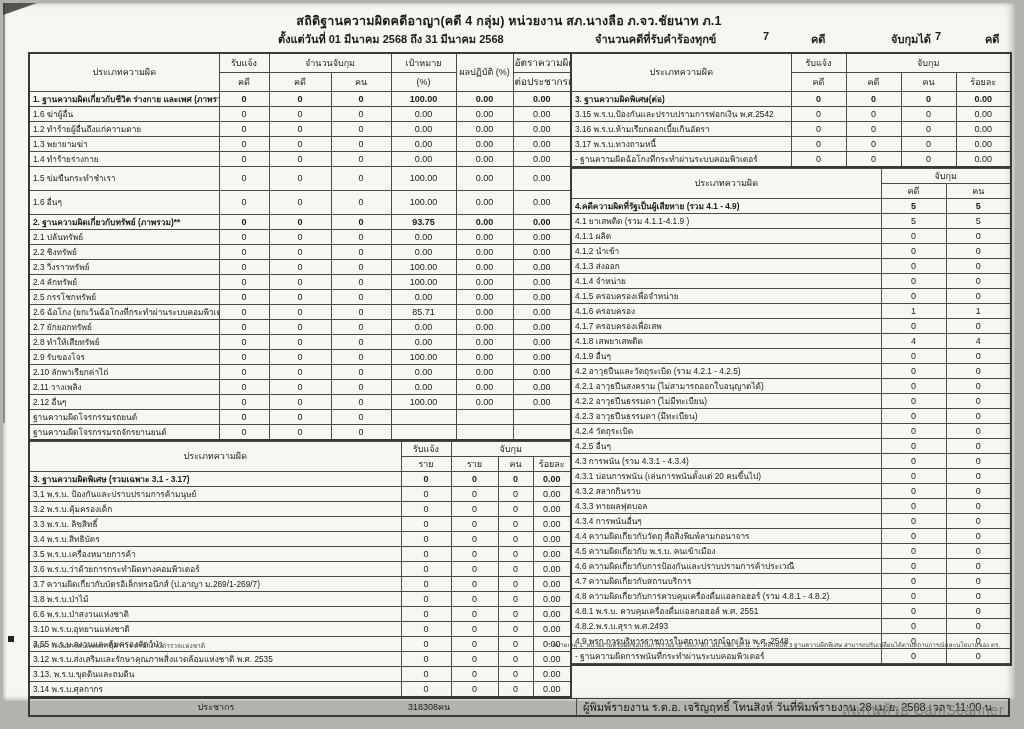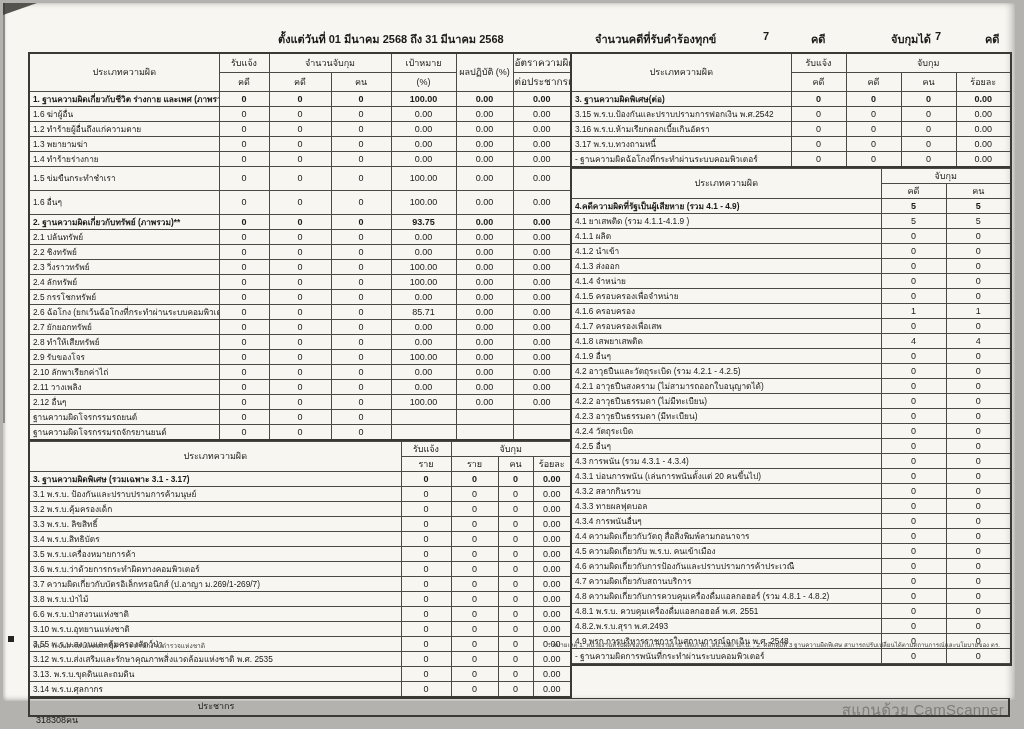--- a/index.html
+++ b/index.html
@@ -48,40 +48,41 @@
   .t-left-bottom{width:542px;height:254px;border-top:none;}
   .t-right-top{width:440px;height:115px;}
   .t-right-bottom{width:440px;height:497px;border-top:none;}
   .t-left-top thead tr{height:19px;}
   .t-left-bottom thead tr,.t-right-bottom thead tr{height:14px;}
   .t-right-top thead tr{height:19px;}
   .s1 tr:nth-child(6),.s1 tr:nth-child(7){height:24px;}
   .rate-th{font-size:10px;}
   .bottom-row{
     display:flex;width:978px;height:16px;border:2px solid #3a3934;border-top:1px solid #3a3934;
-    font-size:9px;flex-direction:column;
+    font-size:9px;align-items:center;
   }
   .bottom-row .c1{width:372px;text-align:center;}
   .bottom-row .c2{width:168px;text-align:left;padding-left:6px;}
   .bottom-row .c3{flex:1;border-left:1px solid #4c4a44;height:100%;display:flex;align-items:center;padding-left:6px;font-size:11px;white-space:nowrap;overflow:hidden;}
   .src-note{position:absolute;left:30px;top:637px;font-size:6.6px;color:#454540;}
   .footnote{position:absolute;left:545px;top:637px;width:460px;font-size:6.2px;color:#454540;white-space:nowrap;overflow:hidden;}
   .black-mark{position:absolute;left:5px;top:633px;width:6px;height:6px;background:#26251f;}
   .left-edge{position:absolute;left:0;top:0;width:2px;height:420px;background:rgba(50,48,44,.45);}
   .watermark{
     position:absolute;right:20px;bottom:7px;font-size:15px;color:#7e7d77;letter-spacing:.3px;margin-left:12px;
   }
 </style>
 </head>
 <body>
 
 <div class="page">
   <div class="corner-wedge"></div>
   <div class="left-edge"></div>
 
+  <div class="title-line">สถิติฐานความผิดคดีอาญา(คดี 4 กลุ่ม) หน่วยงาน สภ.นางลือ ภ.จว.ชัยนาท ภ.1</div>
   <div class="subhead">
     <span class="date-range">ตั้งแต่วันที่ 01 มีนาคม 2568 ถึง 31 มีนาคม 2568</span>
     <span class="complaints-label">จำนวนคดีที่รับคำร้องทุกข์</span>
     <span class="complaints-value">7</span>
     <span class="complaints-unit">คดี</span>
     <span class="arrests-label">จับกุมได้</span>
     <span class="arrests-value">7</span>
     <span class="arrests-unit">คดี</span>
   </div>
 

